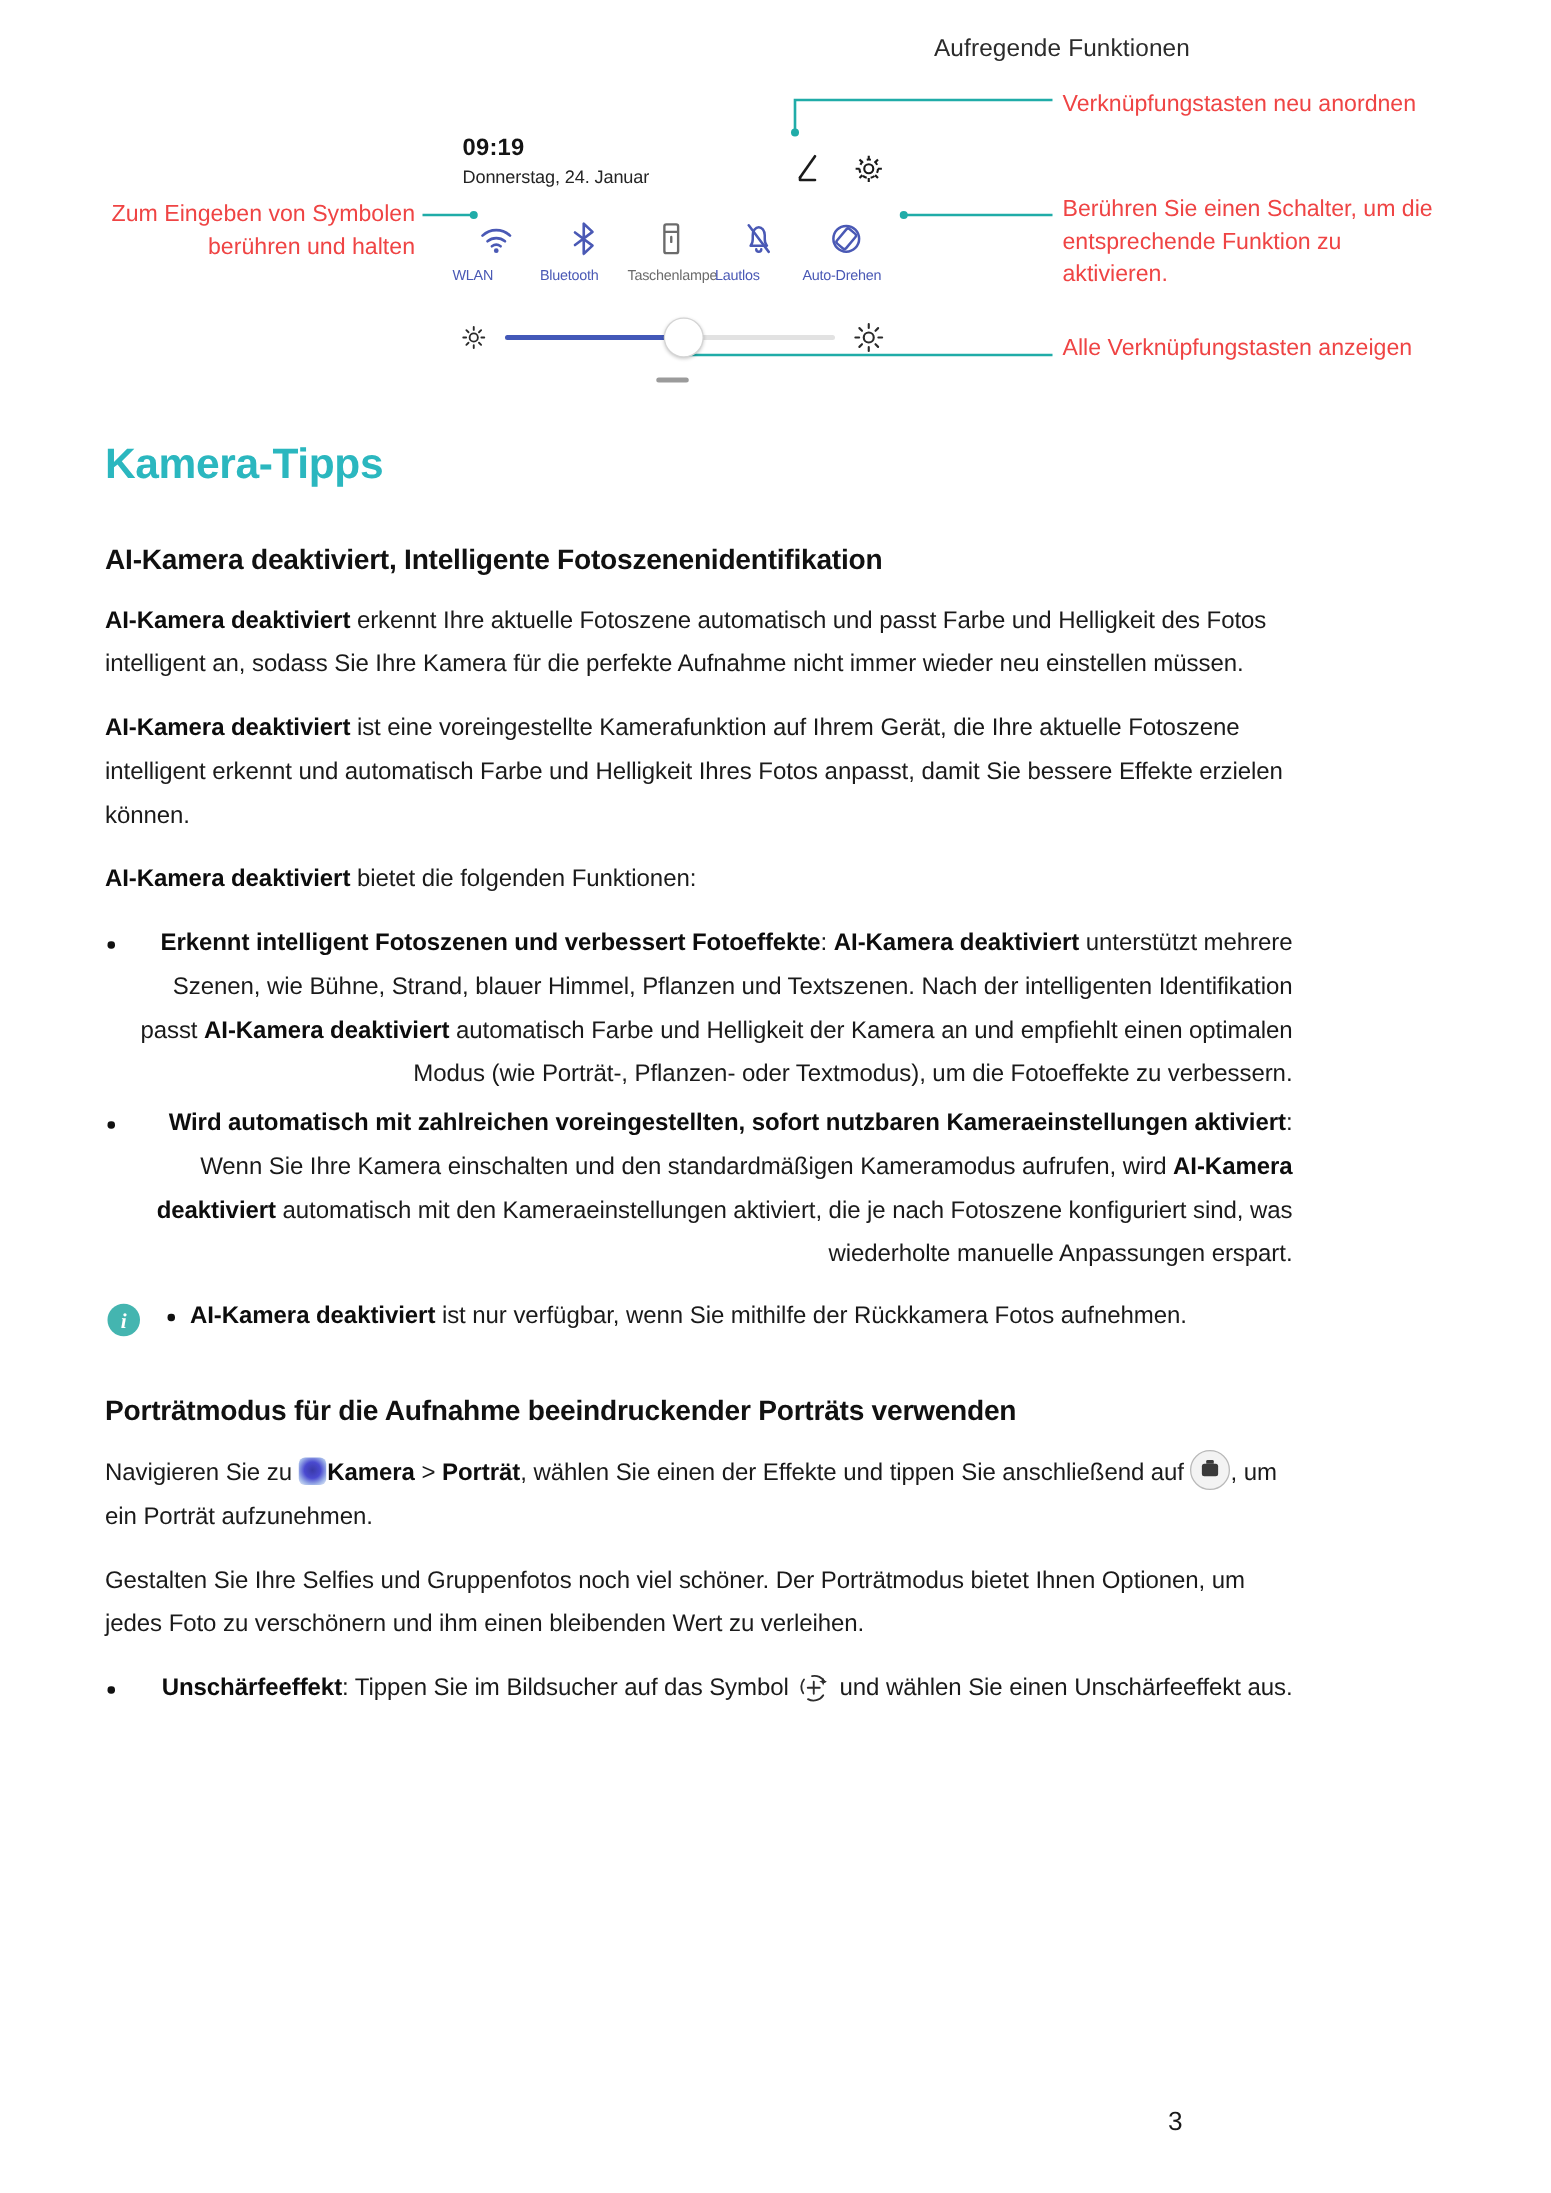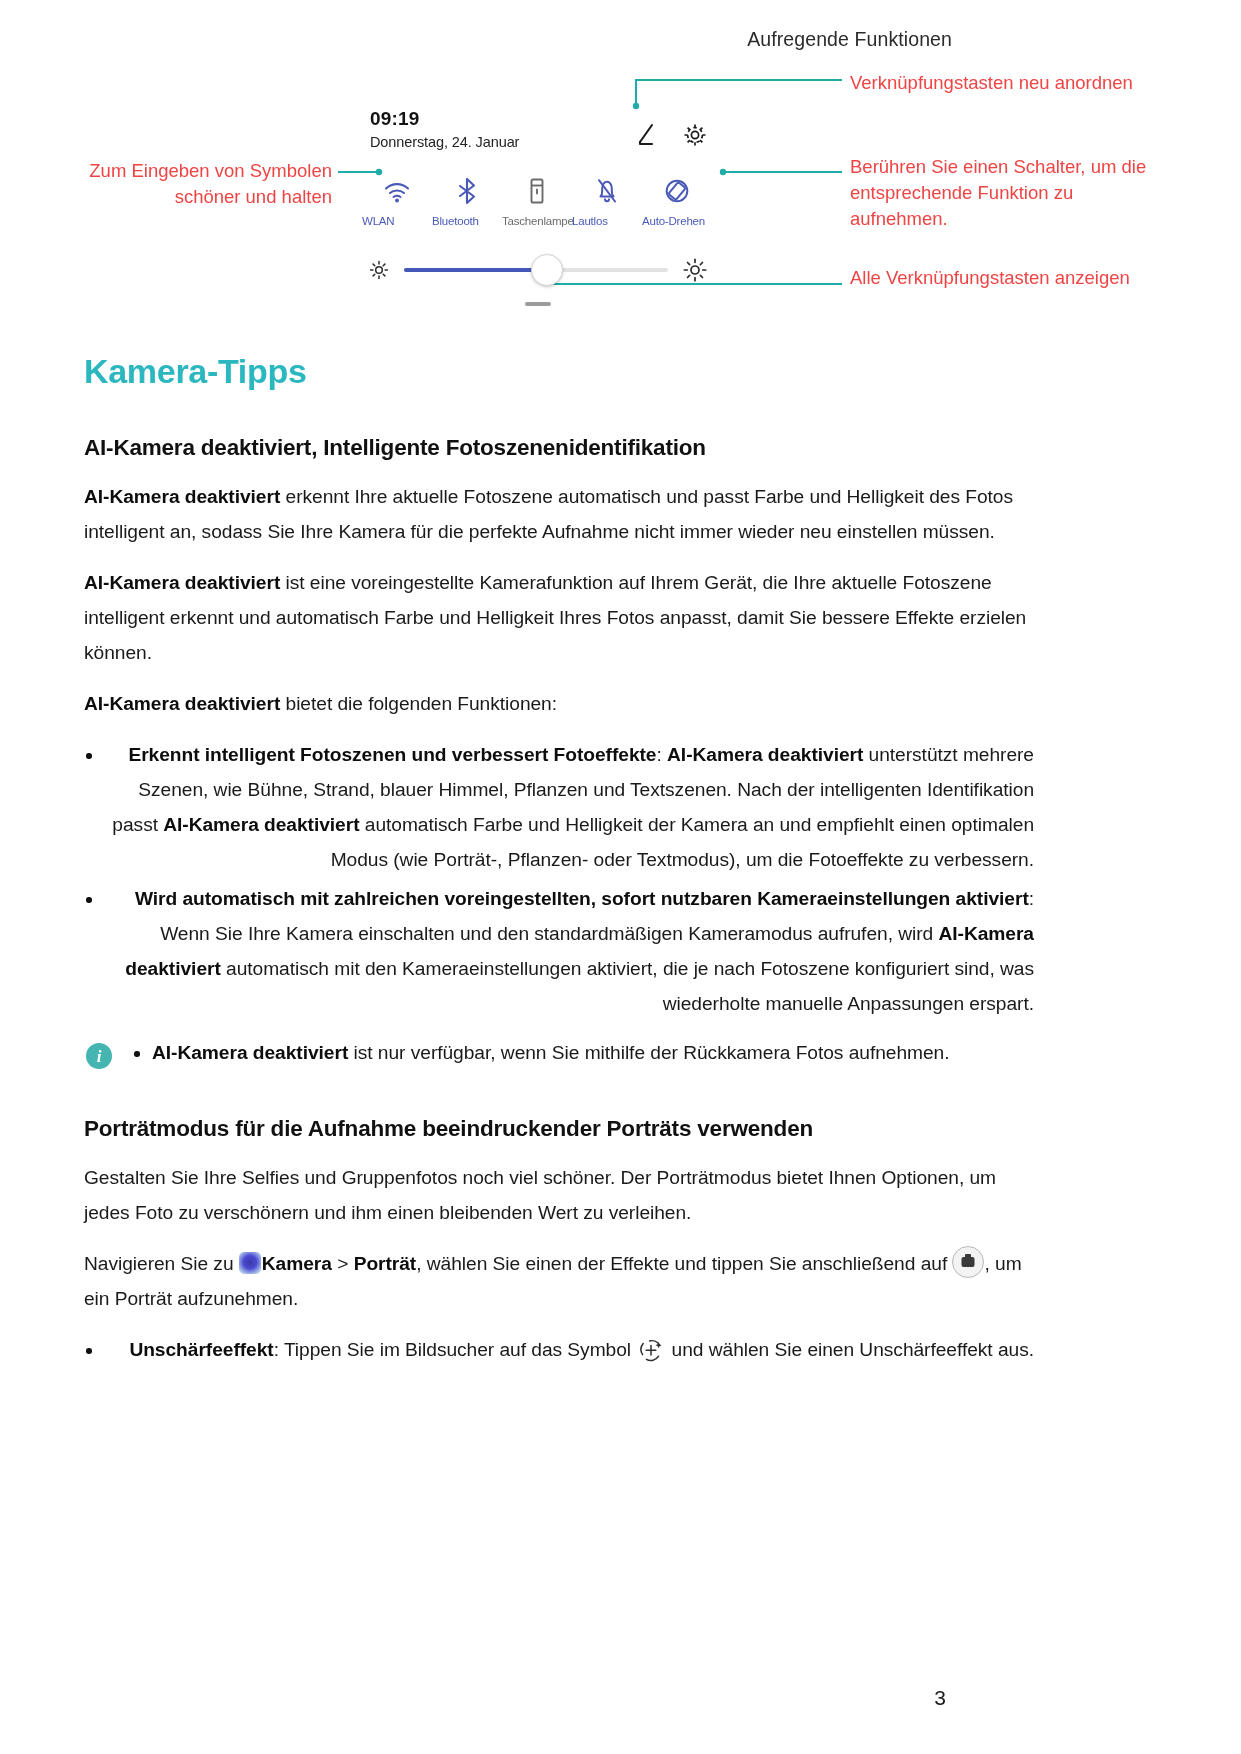--- a/index.html
+++ b/index.html
@@ -369,23 +369,23 @@
 
       <path d="M 760 18 L 554 18 L 554 43"></path>
       <circle cx="554" cy="44" r="3.2"></circle>
 
       <line x1="760" y1="110" x2="642" y2="110"></line>
       <circle cx="641" cy="110" r="3.2"></circle>
 
       <line x1="760" y1="222" x2="466" y2="222"></line>
     </svg>
 
-    <div class="callout callout-left">Zum Eingeben von Symbolen schöner und halten</div>
+    <div class="callout callout-left">Zum Eingeben von Symbolen berühren und halten</div>
     <div class="callout callout-r1">Verknüpfungstasten neu anordnen</div>
-    <div class="callout callout-r2">Berühren Sie einen Schalter, um die entsprechende Funktion zu aufnehmen.</div>
+    <div class="callout callout-r2">Berühren Sie einen Schalter, um die entsprechende Funktion zu aktivieren.</div>
     <div class="callout callout-r3">Alle Verknüpfungstasten anzeigen</div>
 
     <div class="qs-panel">
 
       <div class="qs-time">09:19</div>
       <div class="qs-date">Donnerstag, 24. Januar</div>
 
       <svg class="qs-edit-icon" viewBox="0 0 30 30">
         <path d="M22 5 L10 22" stroke="#1b1b1b" stroke-width="2.1" fill="none" stroke-linecap="round"></path>
         <path d="M10 22 L10 24 L22 24" stroke="#1b1b1b" stroke-width="2.1" fill="none" stroke-linecap="round" stroke-linejoin="round"></path>
@@ -519,23 +519,23 @@
 
     <div class="note">
       <span class="note-icon">i</span>
       <ul class="note-bullets">
         <li><b>AI-Kamera deaktiviert</b><span> ist nur verfügbar, wenn Sie mithilfe der Rückkamera Fotos aufnehmen.</span></li>
       </ul>
     </div>
 
     <h2 class="sub-title spaced">Porträtmodus für die Aufnahme beeindruckender Porträts verwenden</h2>
 
+    <p class="body"><span>Navigieren Sie zu </span><span class="cam-app-icon"></span><b>Kamera</b><span> &gt; </span><b>Porträt</b><span>, wählen Sie einen der Effekte und tippen Sie anschließend auf </span><span class="shutter-icon"></span><span>, um ein Porträt aufzunehmen.</span></p>
+
     <p class="body">Gestalten Sie Ihre Selfies und Gruppenfotos noch viel schöner. Der Porträtmodus bietet Ihnen Optionen, um jedes Foto zu verschönern und ihm einen bleibenden Wert zu verleihen.</p>
-
-    <p class="body"><span>Navigieren Sie zu </span><span class="cam-app-icon"></span><b>Kamera</b><span> &gt; </span><b>Porträt</b><span>, wählen Sie einen der Effekte und tippen Sie anschließend auf </span><span class="shutter-icon"></span><span>, um ein Porträt aufzunehmen.</span></p>
 
     <ul class="bullets">
       <li><b>Unschärfeeffekt</b><span>: </span><span>Tippen Sie im Bildsucher auf das Symbol </span><span class="blur-icon inline-icon"><svg width="28" height="28" viewBox="0 0 28 28">
               <g fill="none" stroke="#2e2e2e" stroke-width="1.5" stroke-linecap="round">
                 <path d="M6.2 7.6 A9.2 9.2 0 0 0 5.6 18.6"></path>
                 <path d="M9.4 23.3 A9.2 9.2 0 0 0 21.6 20.2"></path>
                 <path d="M22.8 9.6 A9.2 9.2 0 0 0 12.6 4.9"></path>
                 <path d="M14 9.4 v9.6 M9.2 14.2 h9.6"></path>
               </g>
               <path d="M21.5 6.1 l0.9 2.2 l2.2 0.9 l-2.2 0.9 l-0.9 2.2 l-0.9 -2.2 l-2.2 -0.9 l2.2 -0.9 Z" fill="#2e2e2e"></path>

